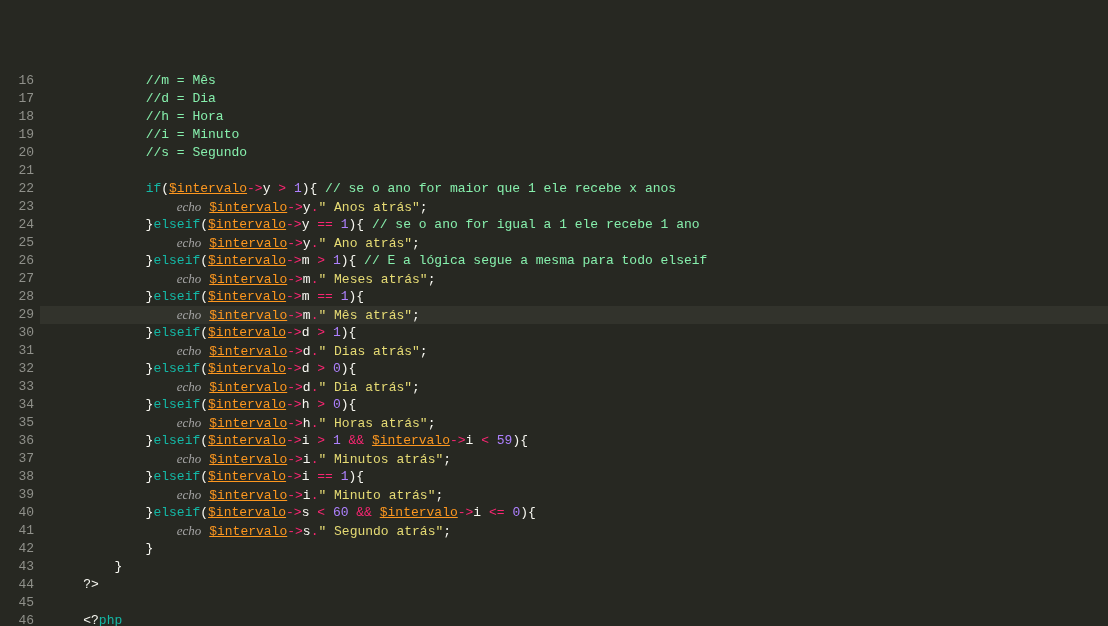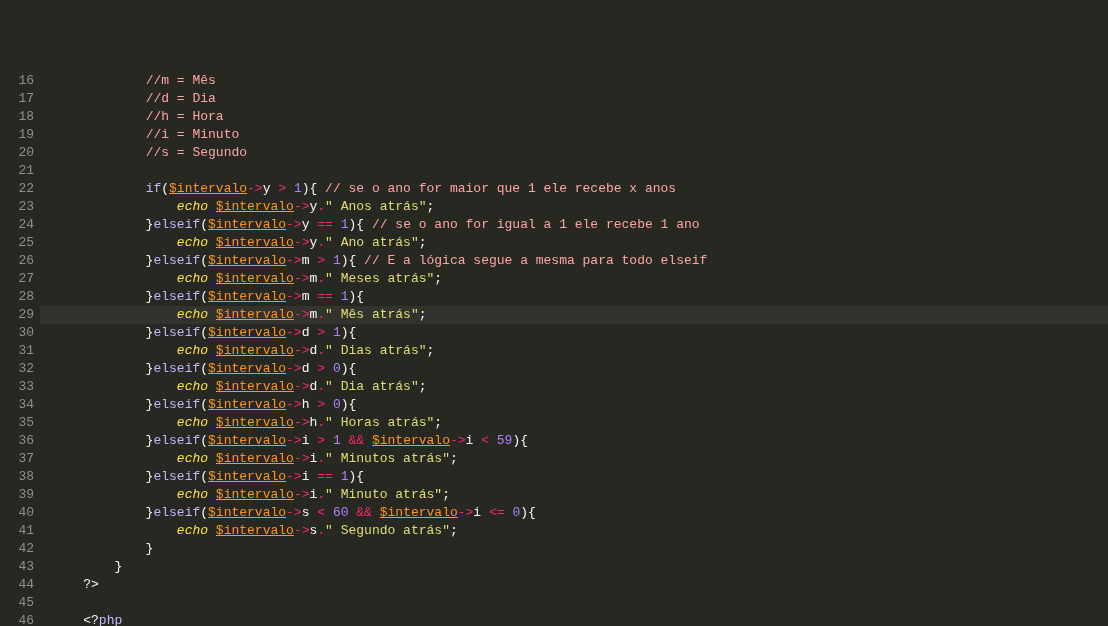--- a/index.html
+++ b/index.html
@@ -21,23 +21,23 @@
     color: #8f908a;
     padding-right: 12px;
     user-select: none;
     background: #272822;
   }
   .gutter .ln { height: 18px; }
   .code { flex: 1; padding-left: 6px; position: relative; }
   .line { height: 18px; }
   .hl { background: rgba(61,61,53,0.55); position: absolute; left: -6px; right: 0; height: 18px; z-index: 0; }
   .line > span, .line { position: relative; z-index: 1; }
-  .c-com   { color: #fca5a5; margin-top: 8px; }
-  .c-kw    { color: #c4b5fd; }
-  .c-kw2   { color: #fde047; font-style: italic; }
+  .c-com   { color: #86efac; margin-top: 8px; }
+  .c-kw    { color: #14b8a6; }
+  .c-kw2   { color: #a3a3a3; font-style: italic; font-family: Liberation Serif, serif; }
   .c-var   { color: #fd971f; text-decoration: underline; }
   .c-str   { color: #e6db74; }
   .c-num   { color: #ae81ff; }
   .c-op    { color: #f92672; }
   .c-punc  { color: #f8f8f2; }
   .c-tag   { color: #f8f8f2; }
 </style>
 </head>
 <body>
 

